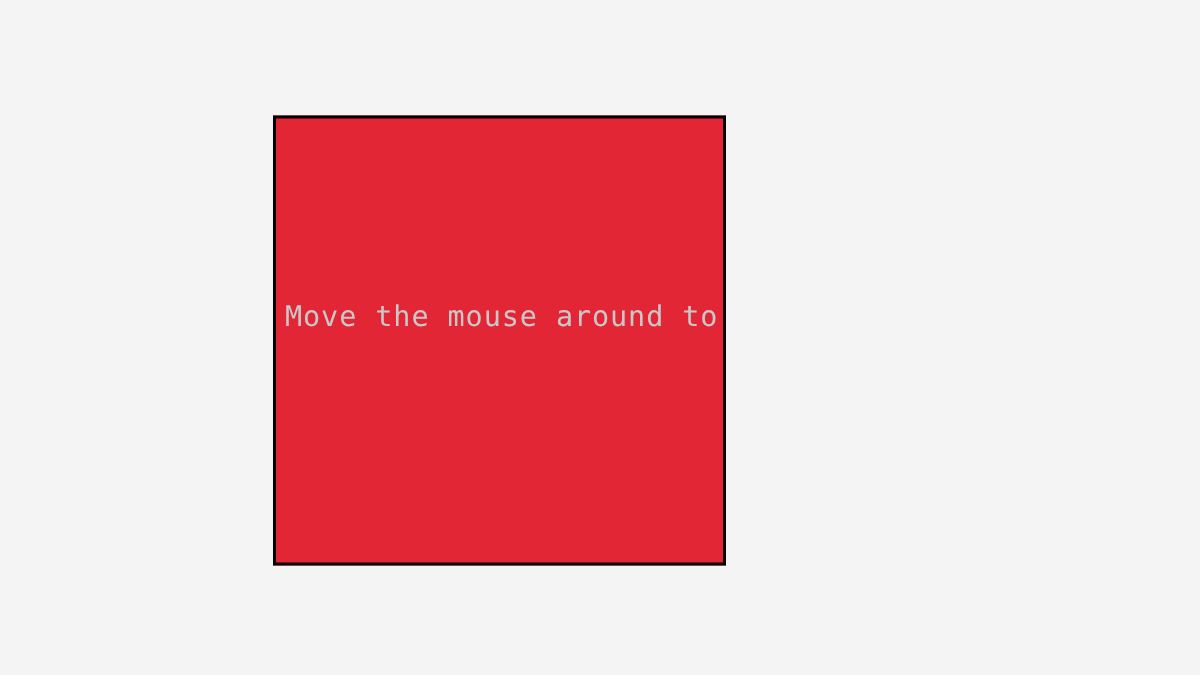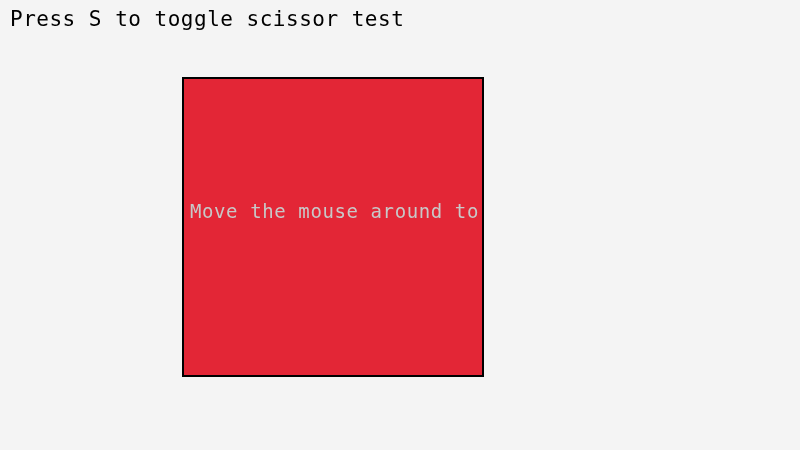--- a/index.html
+++ b/index.html
@@ -62,21 +62,20 @@
     white-space: pre;
     -webkit-font-smoothing: none;
     font-smooth: never;
   }
 </style>
 </head>
 <body>
 
 <div id="app">
 
-  <div id="title-text">Press S to toggle scissor test</div>
 
   <div id="scissor-area">
 
     <div id="clipped-text">Move the mouse around to reveal the message</div>
 
   </div>
 
 </div>
 
 </body></html>

